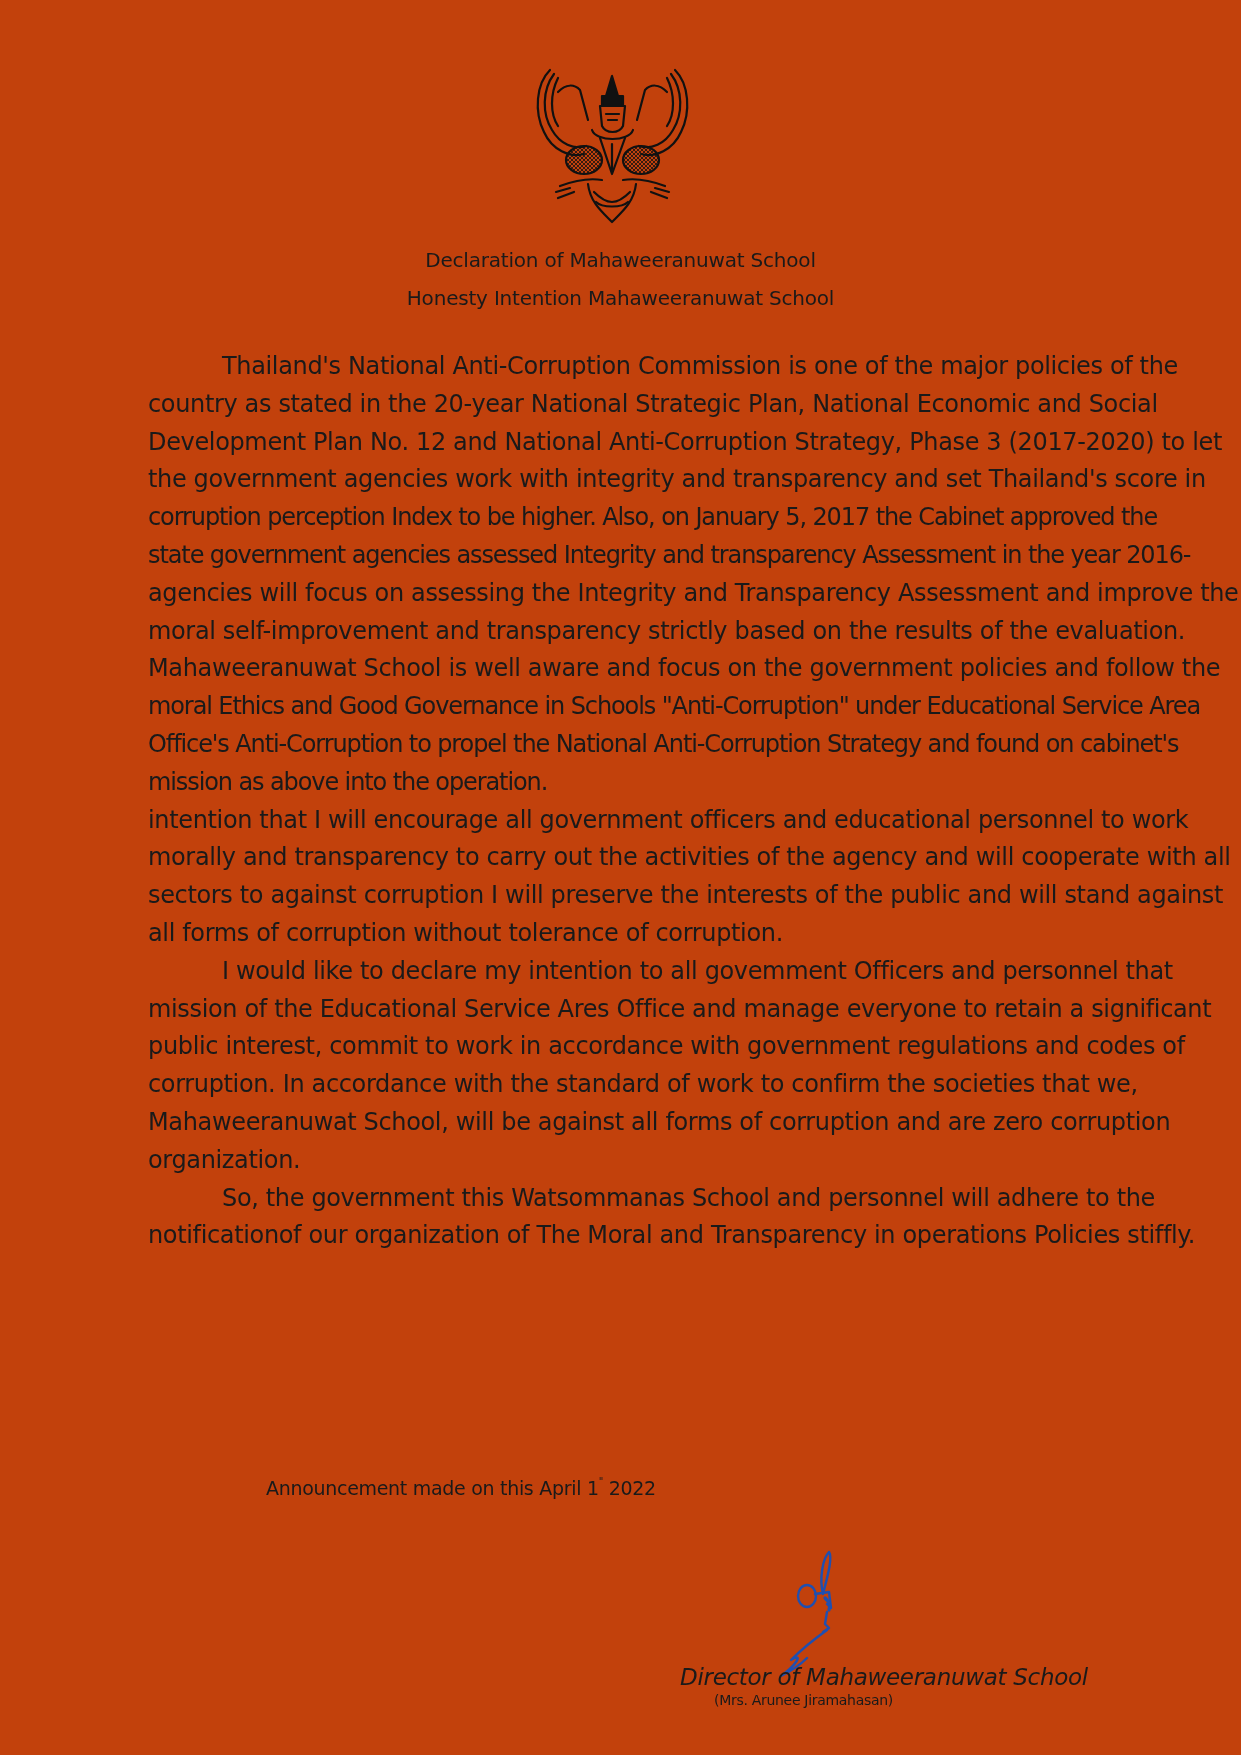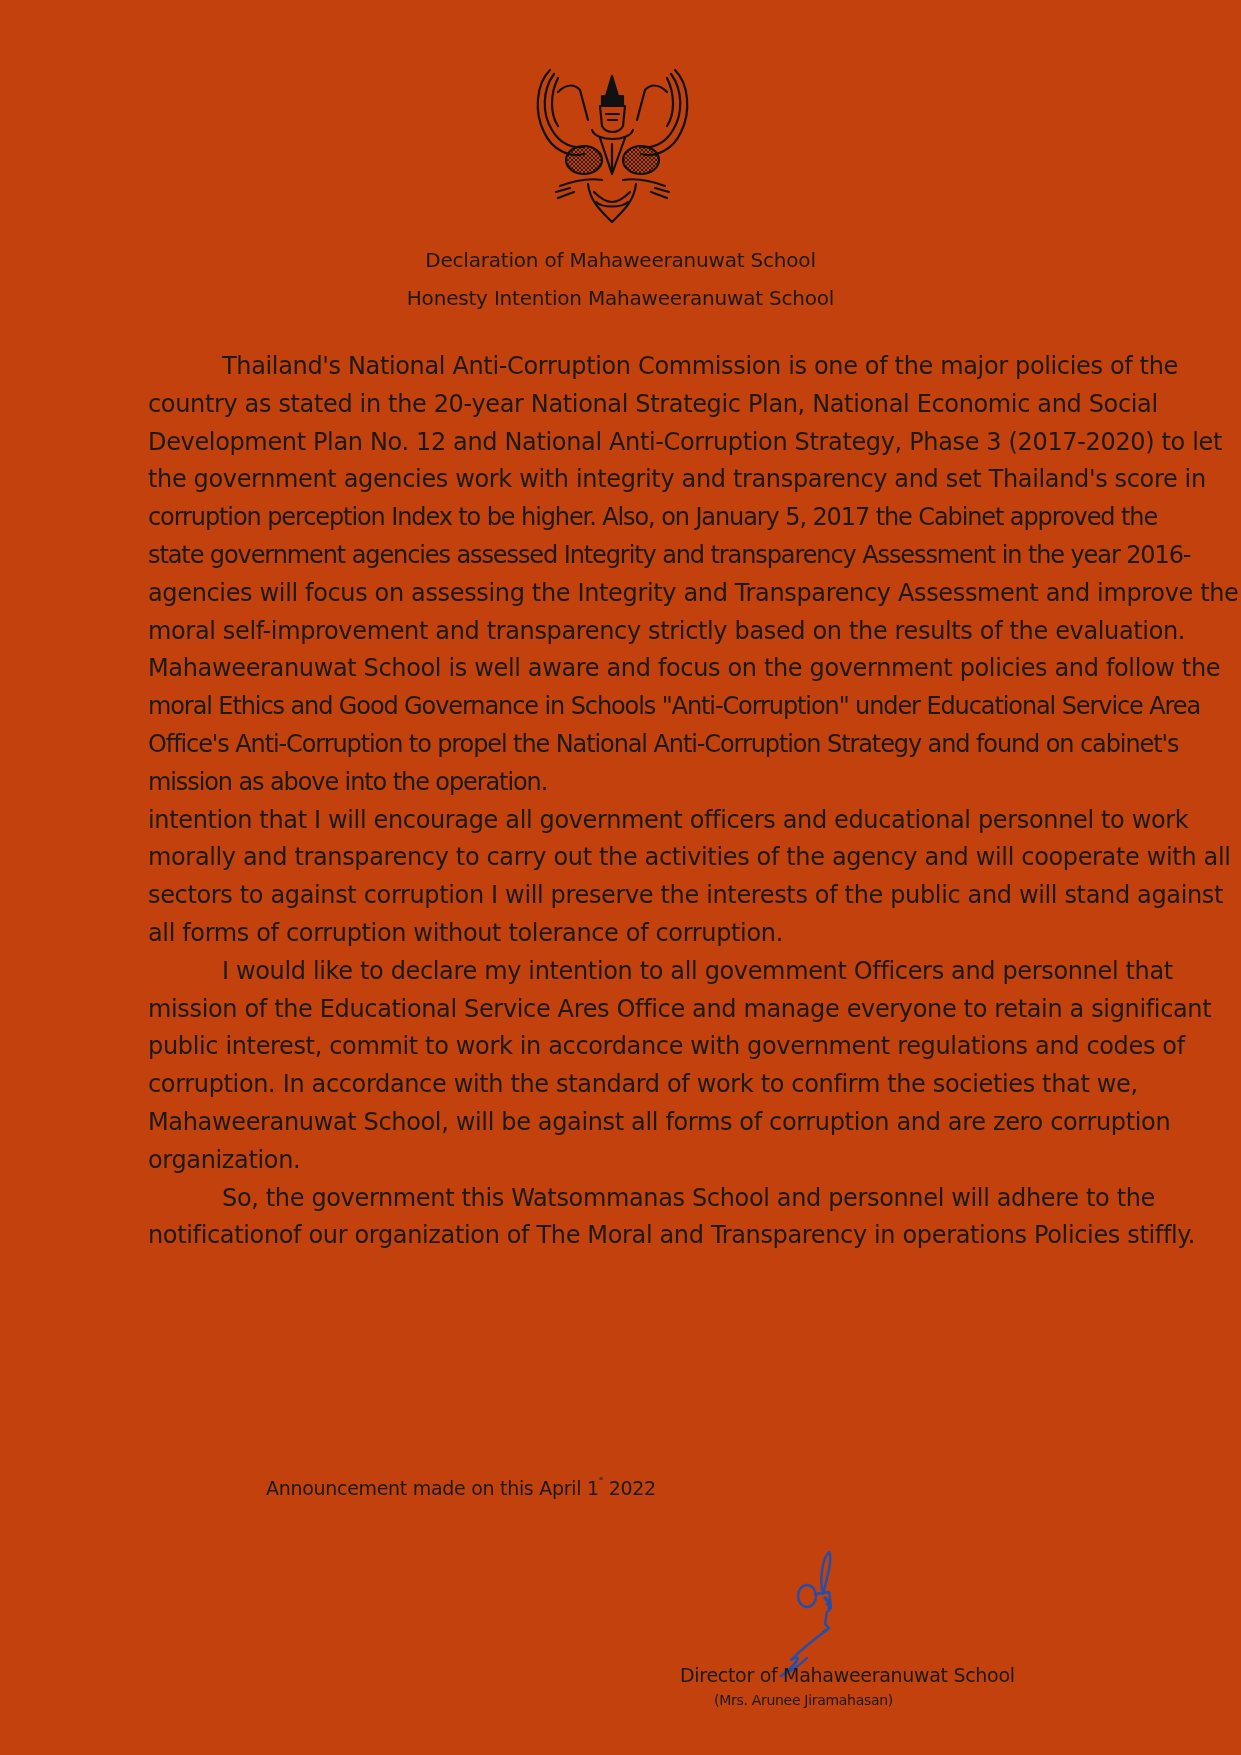--- a/index.html
+++ b/index.html
@@ -78,22 +78,23 @@
       position: absolute;
       left: 714px;
       top: 1692px;
       font-size: 14px;
       letter-spacing: -0.3px;
     }
     .sig-title {
       position: absolute;
       left: 680px;
       top: 1664px;
-      font-size: 19px;
+      font-size: 23px;
       letter-spacing: -0.3px;
+      font-style: italic;
     }
   </style>
 </head>
 <body>
 
 <div class="page">
 
   <svg class="emblem" viewBox="0 0 165 164">
     <g fill="none" stroke="#111" stroke-width="2.2" stroke-linecap="round" stroke-linejoin="round">
 

